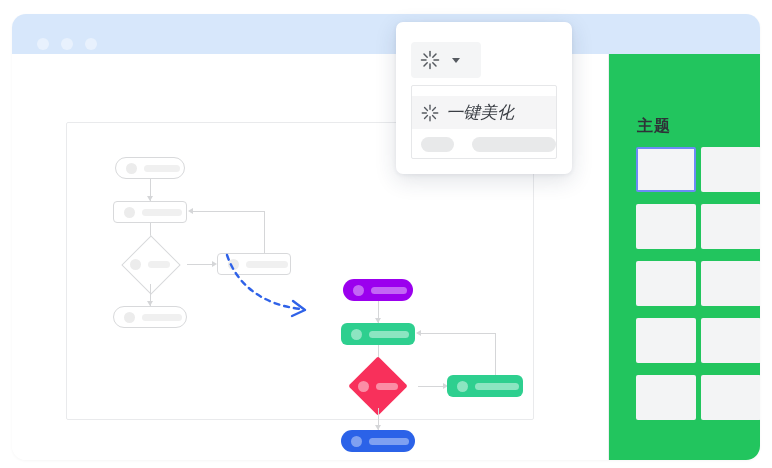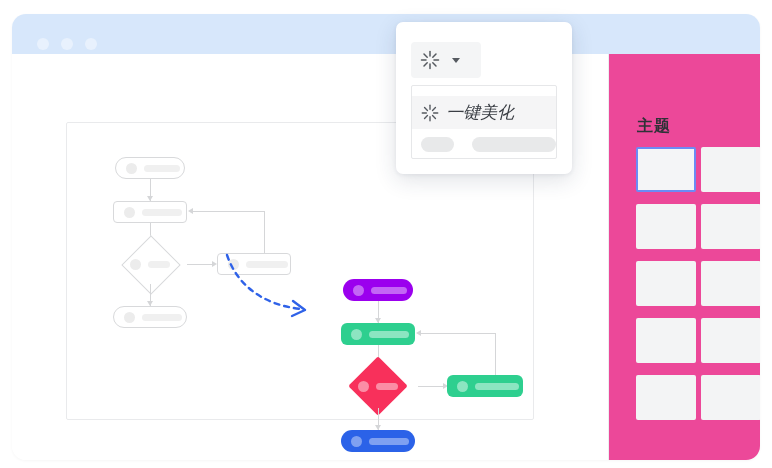--- a/index.html
+++ b/index.html
@@ -42,21 +42,21 @@
     background:#ffffff;
   }
   .side-divider{
     position:absolute;left:596px;top:40px;
     width:1px;height:406px;
     background:#eceef1;
   }
   .sidepanel{
     position:absolute;left:597px;top:40px;
     width:151px;height:406px;
-    background:#ec4899;
+    background:#22c55e;
   }
 
   
   .canvas{
     position:absolute;
     left:54px;top:68px;
     width:466px;height:296px;
     border:1px solid #e9eaec;
     background:#ffffff;
     border-radius:2px;

